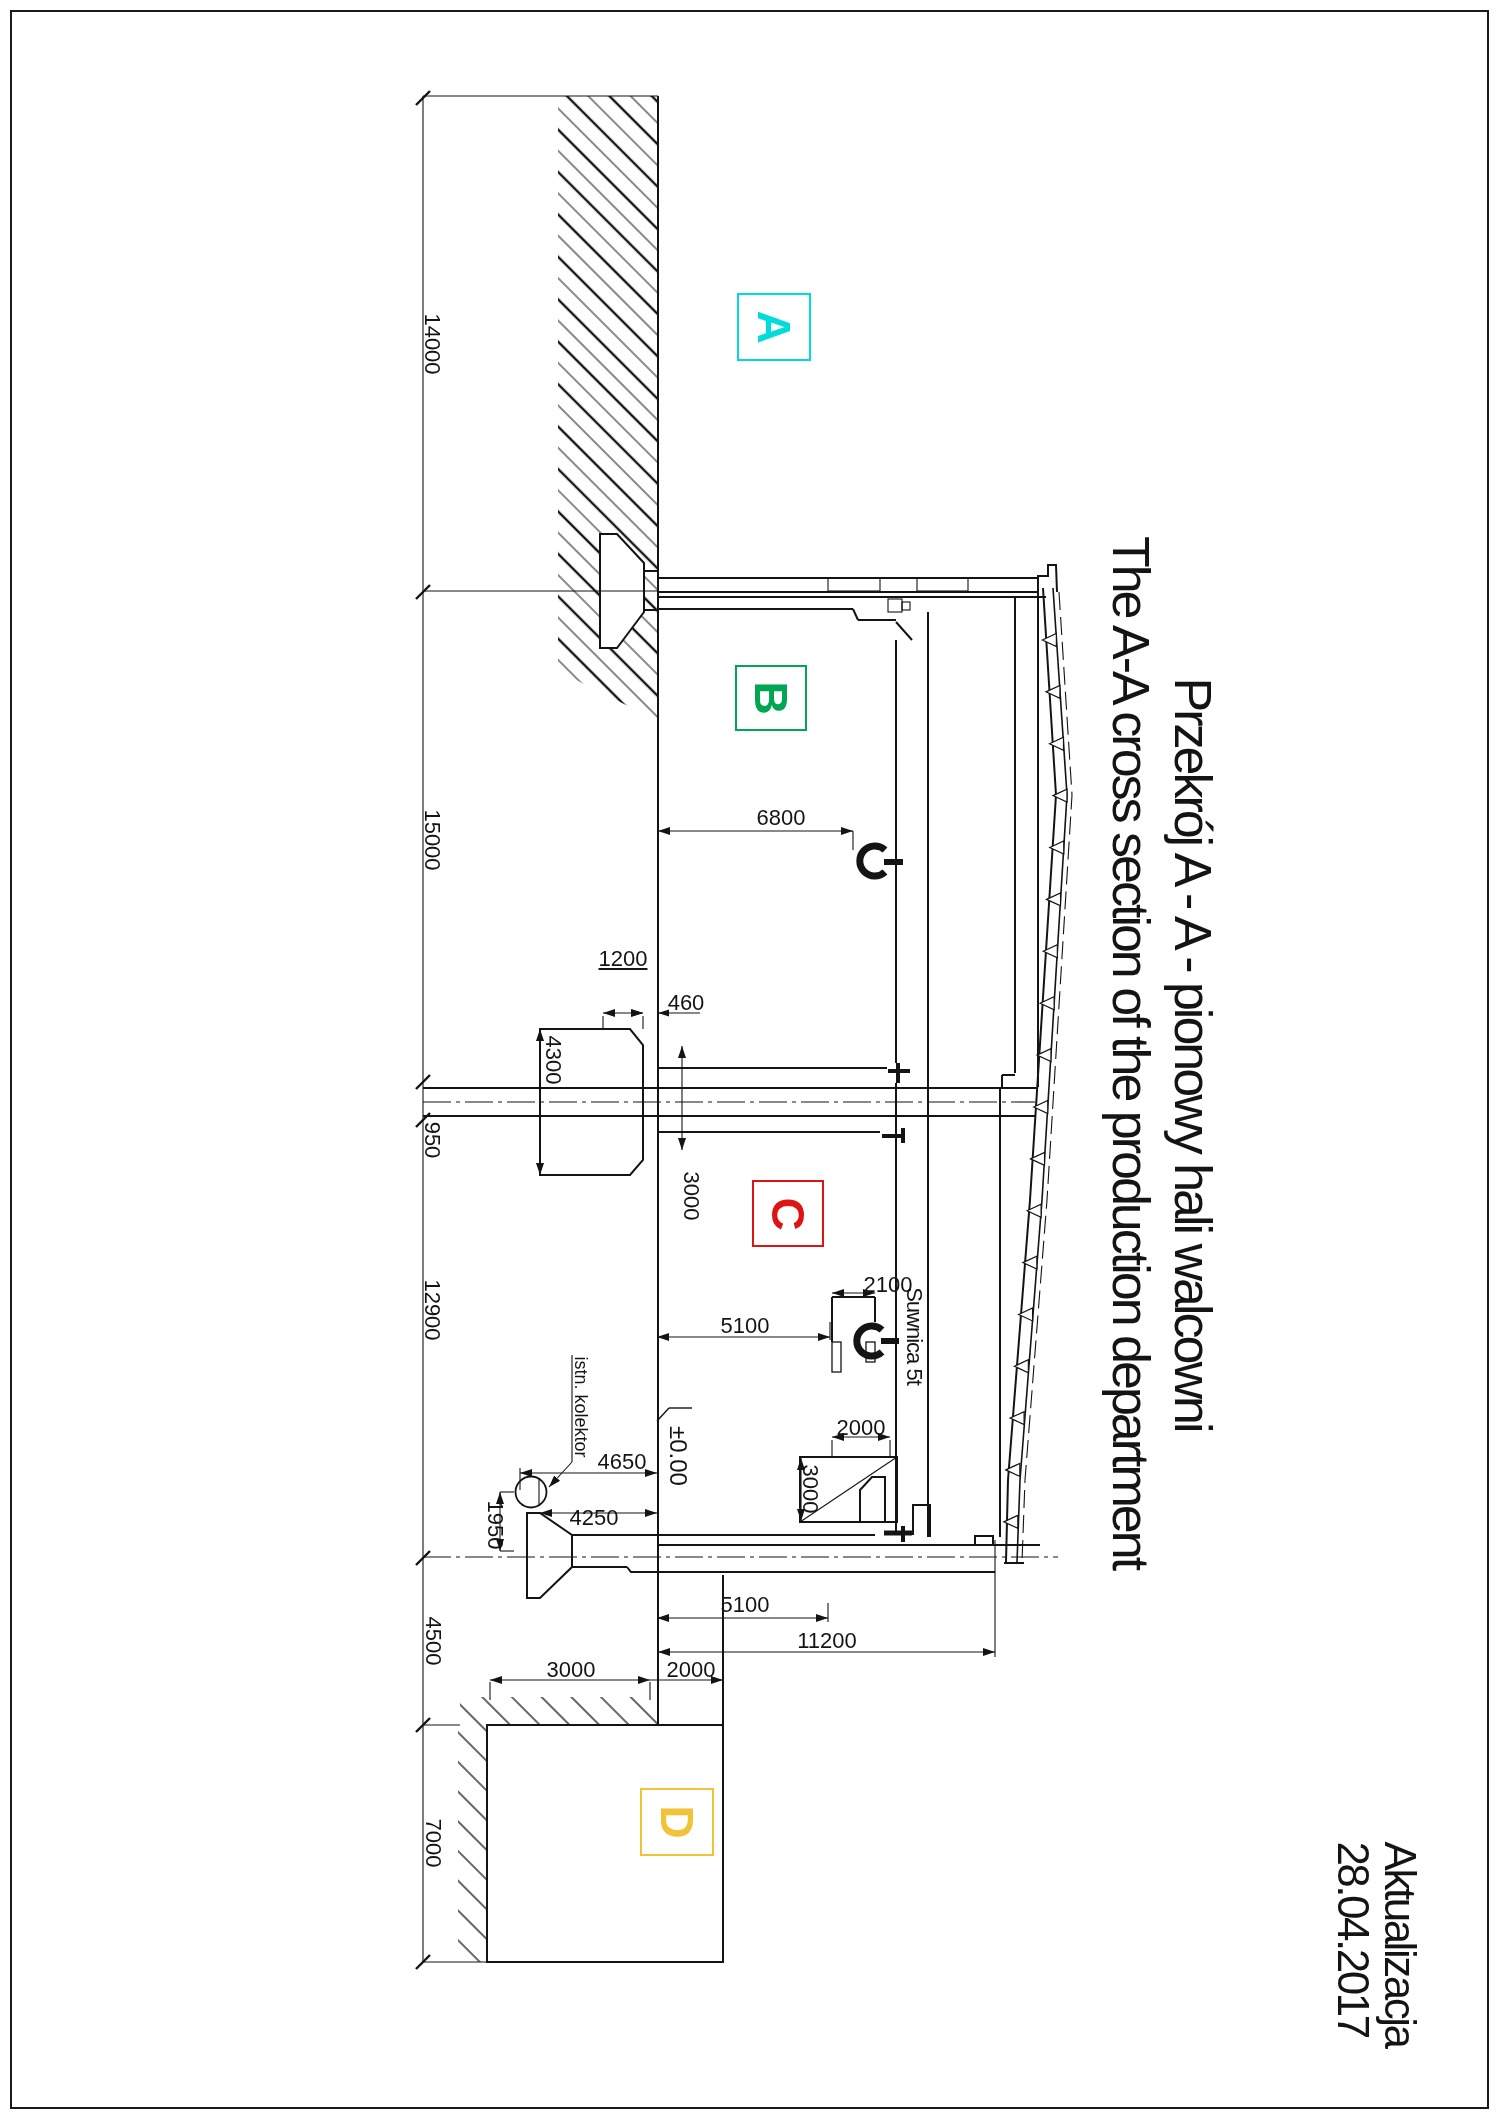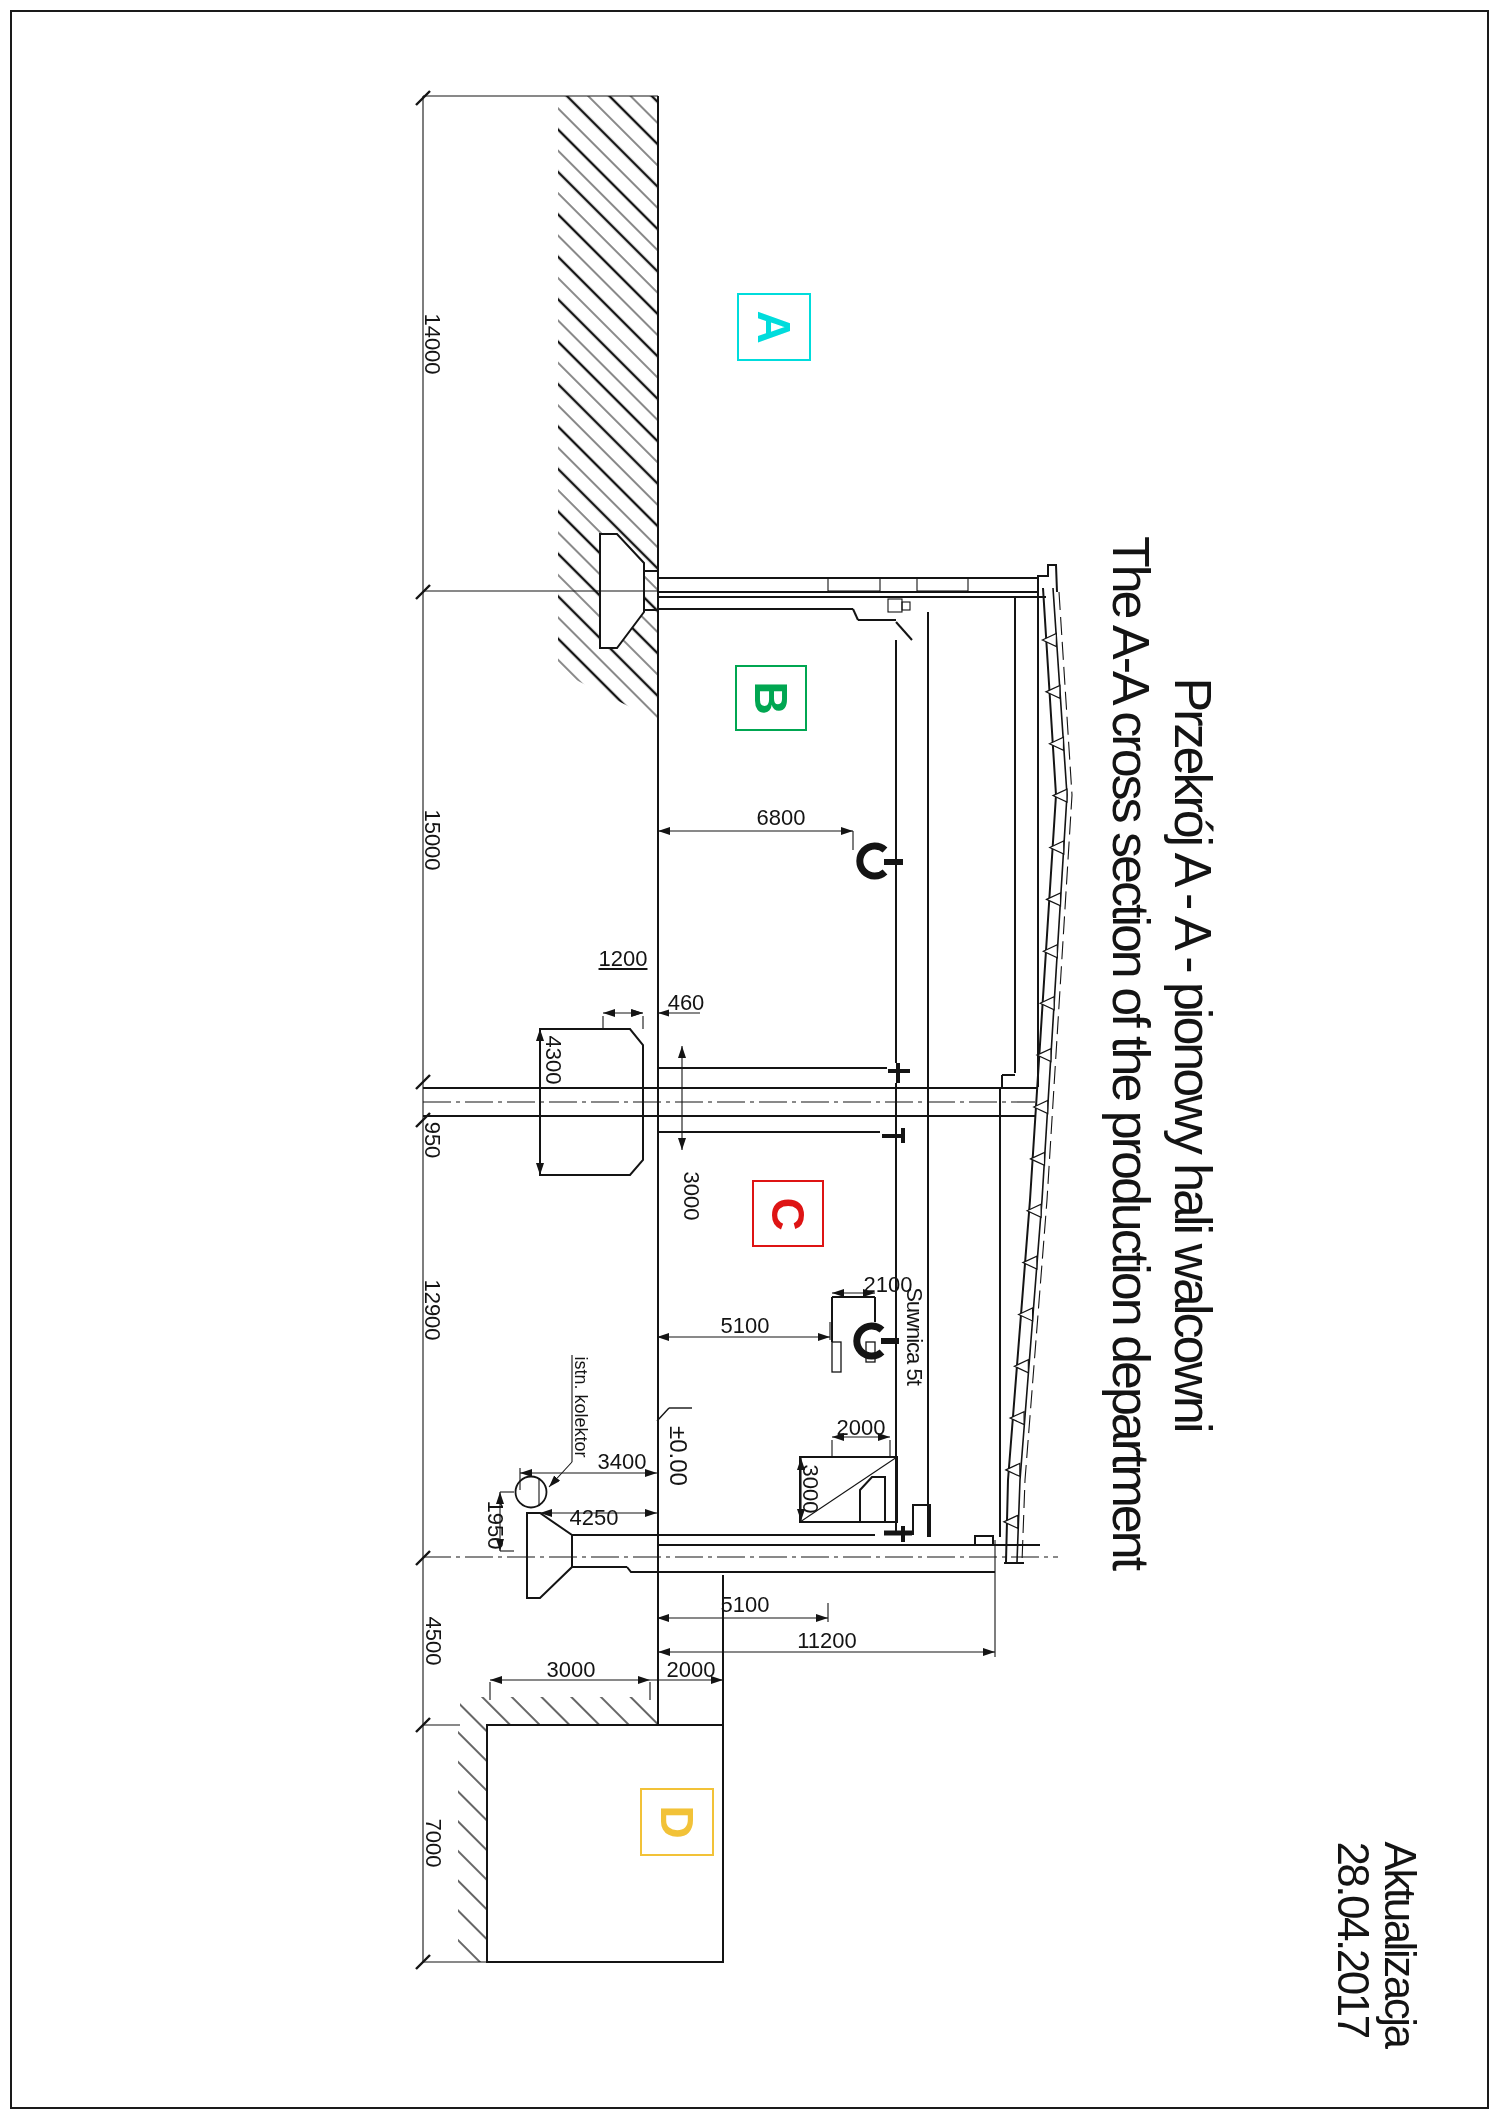--- a/index.html
+++ b/index.html
@@ -246,21 +246,21 @@
   <div class="lbl" style="left:623px;top:959px;text-decoration:underline;">1200</div>
   <div class="lbl" style="left:686px;top:1003px;">460</div>
   <div class="lbl rot" style="left:553px;top:1060px;">4300</div>
   <div class="lbl rot" style="left:691px;top:1196px;">3000</div>
 
   <div class="lbl" style="left:757px;top:818px;margin-left:24px;">6800</div>
   <div class="lbl" style="left:745px;top:1326px;">5100</div>
   <div class="lbl" style="left:888px;top:1285px;">2100</div>
   <div class="lbl" style="left:861px;top:1428px;">2000</div>
   <div class="lbl rot" style="left:810px;top:1489px;">3000</div>
-  <div class="lbl" style="left:622px;top:1462px;">3400</div>
+  <div class="lbl" style="left:622px;top:1462px;">4650</div>
   <div class="lbl" style="left:594px;top:1503px;margin-top:15px;">4250</div>
   <div class="lbl rot" style="left:495px;top:1525px;">1950</div>
   <div class="lbl" style="left:745px;top:1605px;">5100</div>
   <div class="lbl" style="left:827px;top:1641px;">11200</div>
 
   <div class="lbl" style="left:571px;top:1670px;">3000</div>
   <div class="lbl" style="left:691px;top:1670px;">2000</div>
 
   <div class="lbl rot crane" style="left:914px;top:1336px;">Suwnica 5t</div>
   <div class="lbl rot small" style="left:581px;top:1407px;">istn. kolektor</div>

